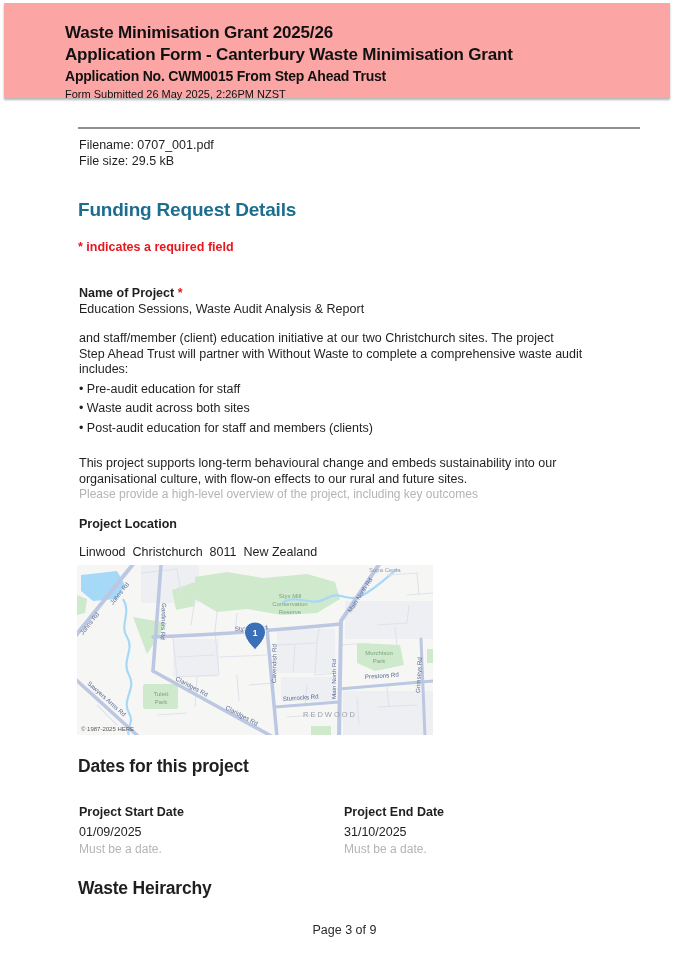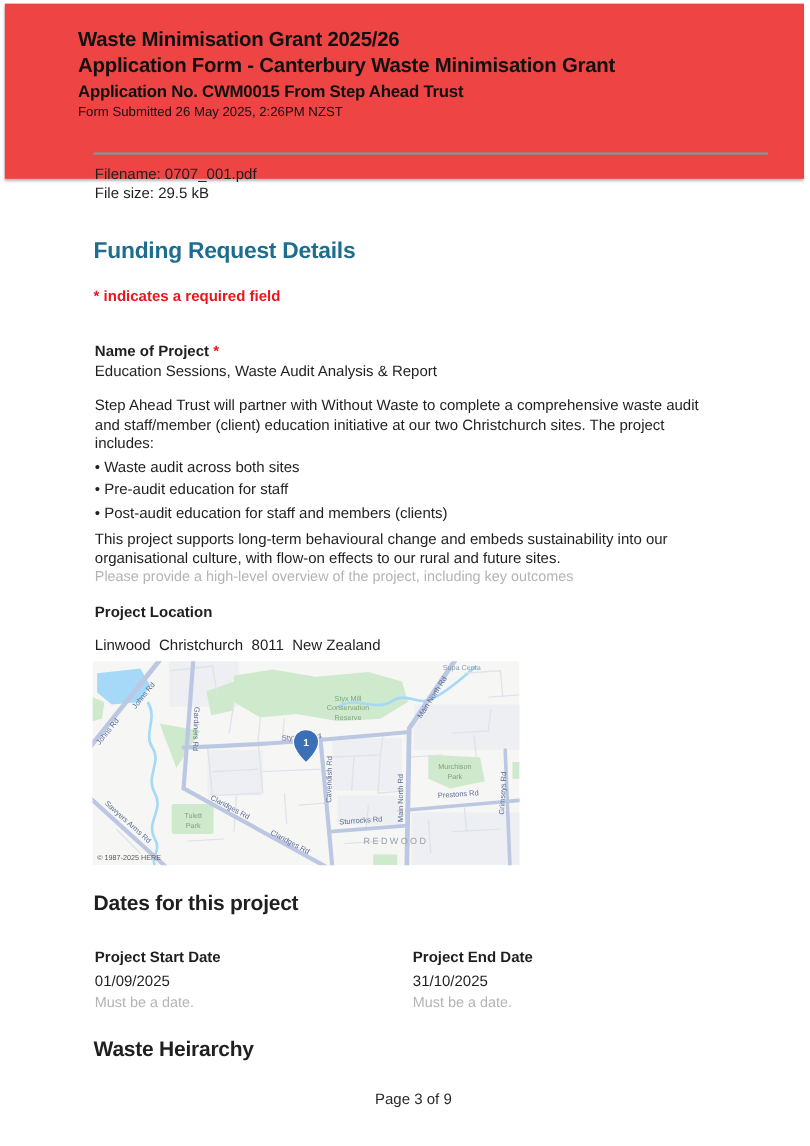--- a/index.html
+++ b/index.html
@@ -2,43 +2,43 @@
 <html><head>
 <meta charset="utf-8">
 <style>
   * { margin:0; padding:0; box-sizing:border-box; }
   html,body { background:#ffffff; }
   body {
     width:675px; height:955px; position:relative; overflow:hidden;
     font-family:"Liberation Sans", sans-serif; color:#1f1f1f;
   }
   .page-header {
-    position:absolute; left:4px; right:5px; top:3px; height:146px;
-    background:#ef4444; padding:19px 10px 0 61px;
+    position:absolute; left:4px; right:5px; top:3px; height:95px;
+    background:#fca5a5; padding:19px 10px 0 61px;
     box-shadow:0 2px 2px rgba(90,90,90,.45);
     color:#111;
   }
   .hdr-l1, .hdr-l2 { font-size:17px; font-weight:bold; line-height:22px; letter-spacing:-0.2px; }
   .hdr-l3 { font-size:14px; font-weight:bold; line-height:20px; letter-spacing:-0.2px; }
   .hdr-l4 { font-size:11px; line-height:15px; margin-top:1px; }
   .content { position:absolute; top:117px; left:0; right:0;padding-left:14px; }
   .divider { margin:10px 35px 0 64px; border-top:2px solid #919191; }
   .fileinfo { margin:8px 0 0 65px; font-size:12.5px; line-height:16px; }
   .section-title { margin:30px 16px 0 64px; font-size:19px; font-weight:bold; color:#1d6e8e; letter-spacing:-0.2px; }
   .required-note { margin:19px 8px 0 64px; font-size:12.5px; font-weight:bold; color:#e8171d; }
   .field { margin-left:65px; margin-right:60px; }
   .field-label { font-size:12.5px; font-weight:bold; line-height:16px; }
   .req-star { color:#e8171d; font-weight:bold; }
   .field-value { font-size:12.5px; line-height:17px; }
   .mt-name { margin-top:31px; }
   .mt-desc { margin-top:13px; }
   .para { font-size:12.5px; line-height:15.5px; }
   .bullet { font-size:12.5px; line-height:15.5px; margin-top:4px; }
   .bullet::before { content:"\2022\00a0"; }
-  .outro { margin-top:6px; }
+  .outro { margin-top:20px; }
   .hint { font-size:12px; line-height:15px; color:#b4b4b4; }
   .mt-loc { margin-top:14px; }
   .loc-value { margin-top:13px; font-size:12.5px; white-space:pre; }
   .map-wrap { margin:6px 0 0 63px; width:356px; height:170px; }
   .map-wrap svg { display:block; }
   .big-title { margin:21px 0 0 64px; font-size:17.5px; font-weight:bold; letter-spacing:-0.2px; }
   .dates-row { display:flex; margin:27px 0 0 65px; }
   .date-col { width:265px; }
   .date-value { margin-top:5px; font-size:12.5px; }
   .date-hint { margin-top:3px; }
@@ -71,25 +71,25 @@
 
   <div class="section-title">Funding Request Details</div>
   <div class="required-note">* indicates a required field</div>
 
   <div class="field mt-name">
     <div class="field-label"><span>Name of Project</span> <span class="req-star">*</span></div>
     <div class="field-value">Education Sessions, Waste Audit Analysis &amp; Report</div>
   </div>
 
   <div class="field mt-desc">
+    <div class="para">and staff/member (client) education initiative at our two Christchurch sites. The project</div>
     <div class="para">Step Ahead Trust will partner with Without Waste to complete a comprehensive waste audit</div>
-    <div class="para">and staff/member (client) education initiative at our two Christchurch sites. The project</div>
     <div class="para">includes:</div>
+    <div class="bullet">Pre-audit education for staff</div>
     <div class="bullet">Waste audit across both sites</div>
-    <div class="bullet">Pre-audit education for staff</div>
     <div class="bullet">Post-audit education for staff and members (clients)</div>
     <div class="para outro">This project supports long-term behavioural change and embeds sustainability into our</div>
     <div class="para">organisational culture, with flow-on effects to our rural and future sites.</div>
     <div class="hint">Please provide a high-level overview of the project, including key outcomes</div>
   </div>
 
   <div class="field mt-loc">
     <div class="field-label">Project Location</div>
     <div class="loc-value">Linwood  Christchurch  8011  New Zealand</div>
   </div>

